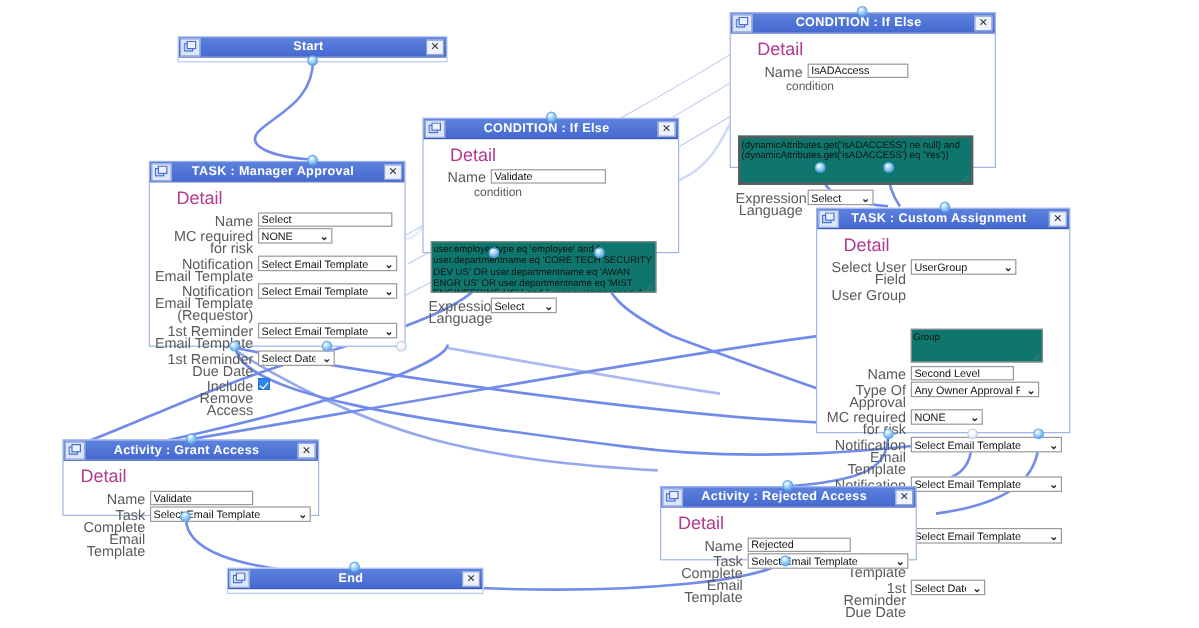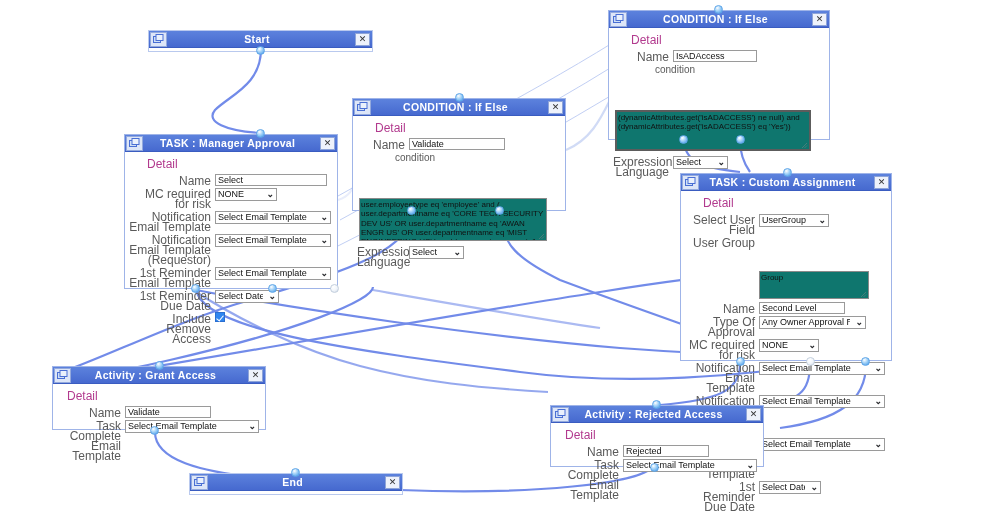--- a/index.html
+++ b/index.html
@@ -88,21 +88,21 @@
     line-height: 1;
     color: #333;
     cursor: pointer;
   }
   .body {
     padding: 4px 6px 5px 4px;
     box-sizing: border-box;
   }
   .detail-label {
     color: #b23a8e;
-    font-size: 12px;
+    font-size: 15px;
     margin: 1px 0 3px 18px;
   }
   .frow {
     display: flex;
     align-items: flex-start;
     margin-bottom: 1px;
   }
   .flabel {
     text-align: right;
     color: #5a5a5a;
@@ -439,21 +439,21 @@
           </svg>
       </span>
       <span class="tb-title">TASK : Custom Assignment</span>
       <span class="tb-close">✕</span>
     </div>
     <div class="body">
       <div class="detail-label">Detail</div>
 
       <div class="frow">
         <div class="flabel" style="width:70px">Select User Field</div>
-        <div class="fctl"><div class="selbox sel-narrow" style="width:70px">
+        <div class="fctl"><div class="selbox sel-narrow" style="width:88px">
               <span class="cap">UserGroup</span>
               <span class="caret">⌄</span>
             </div></div>
       </div>
 
       <div class="frow">
         <div class="flabel" style="width:70px">User Group</div>
         <div class="fctl">
             <div class="area thin" style="width:110px;height:28px"><span>Group</span><svg class="grip" viewBox="0 0 7 7">
                 <path d="M6 1 L1 6 M6 3.5 L3.5 6" stroke="#888" stroke-width="0.7" fill="none"></path>

